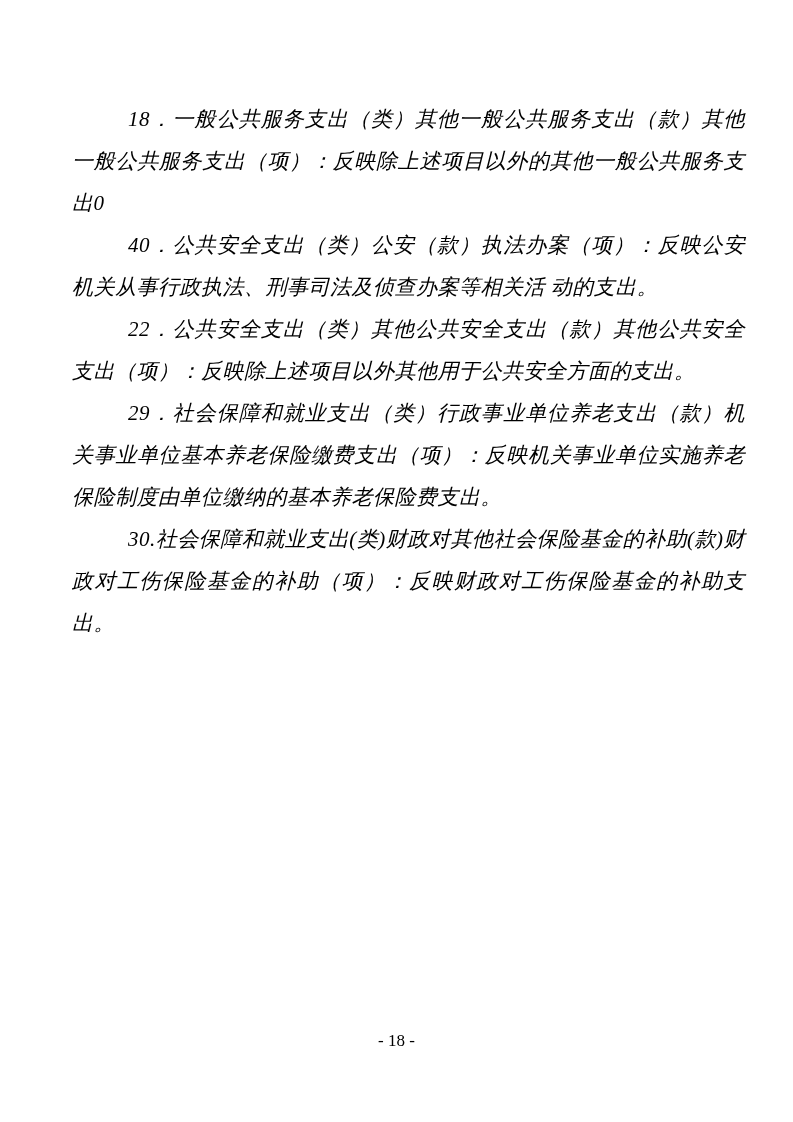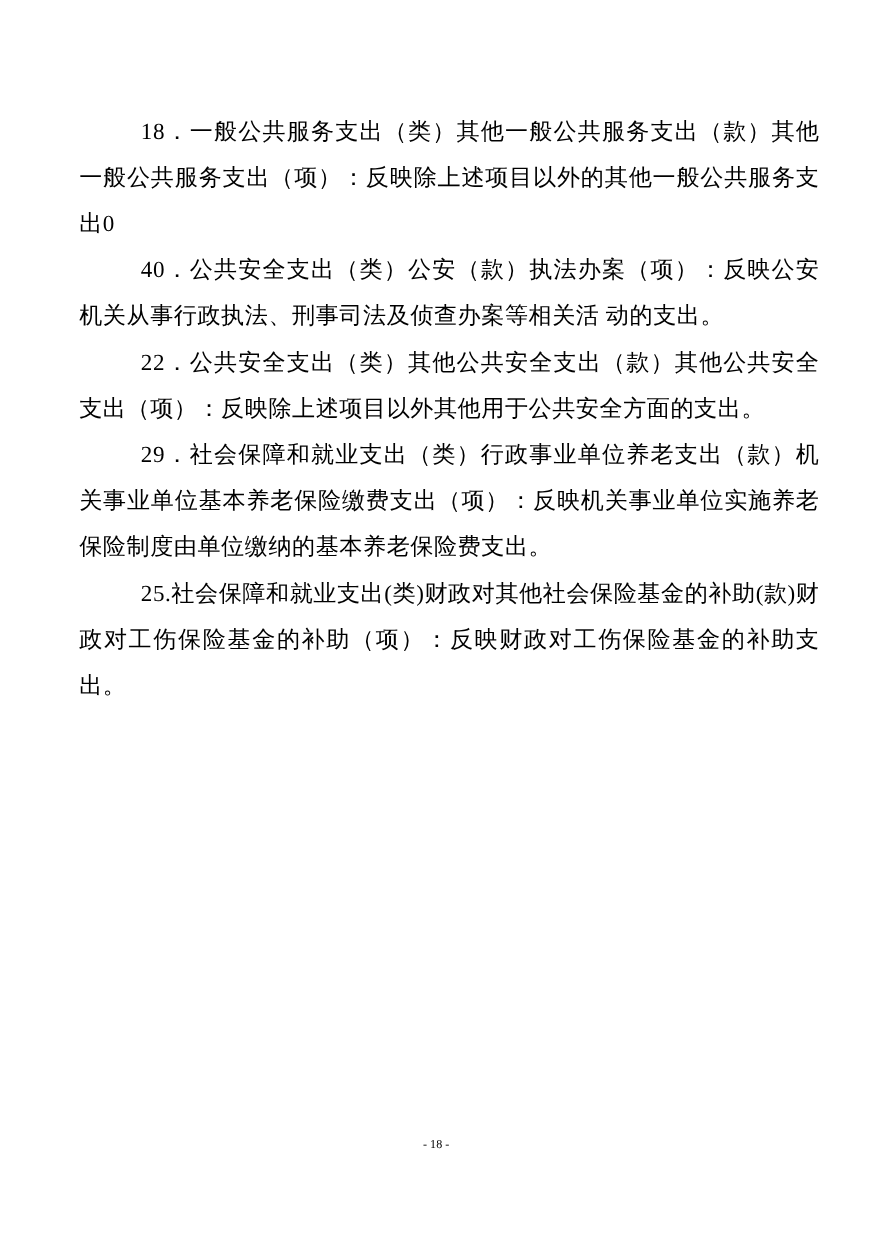--- a/index.html
+++ b/index.html
@@ -14,47 +14,48 @@
     background: #ffffff;
     overflow: hidden;
     font-family: "Liberation Serif", "DejaVu Serif", serif;
     color: #000000;
   }
   .doc-body {
     position: absolute;
     left: 72px;
     top: 98px;
     width: 673px;
+    font-style: italic;
   }
   .para {
     margin: 0;
     font-size: 21px;
     line-height: 42px;
     text-align: justify;
     text-justify: inter-ideograph;
     text-indent: 56px;
     word-break: break-all;
     letter-spacing: 0.5px;
   }
   .footer {
     position: absolute;
     left: 0;
     width: 100%;
     top: 1032px;
     text-align: center;
-    font-size: 11px;
+    font-size: 17px;
     line-height: 18px;
     color: #000000;
   }
 </style>
 </head>
 <body>
 
 <div class="page">
   <div class="doc-body">
       <p class="para">18．一般公共服务支出（类）其他一般公共服务支出（款）其他一般公共服务支出（项）：反映除上述项目以外的其他一般公共服务支出0</p>
       <p class="para">40．公共安全支出（类）公安（款）执法办案（项）：反映公安机关从事行政执法、刑事司法及侦查办案等相关活 动的支出。</p>
       <p class="para">22．公共安全支出（类）其他公共安全支出（款）其他公共安全支出（项）：反映除上述项目以外其他用于公共安全方面的支出。</p>
       <p class="para">29．社会保障和就业支出（类）行政事业单位养老支出（款）机关事业单位基本养老保险缴费支出（项）：反映机关事业单位实施养老保险制度由单位缴纳的基本养老保险费支出。</p>
-      <p class="para">25.社会保障和就业支出(类)财政对其他社会保险基金的补助(款)财政对工伤保险基金的补助（项）：反映财政对工伤保险基金的补助支出。</p>
+      <p class="para">30.社会保障和就业支出(类)财政对其他社会保险基金的补助(款)财政对工伤保险基金的补助（项）：反映财政对工伤保险基金的补助支出。</p>
     </div>
   <div class="footer">- 18 -</div>
 </div>
 
 </body></html>

